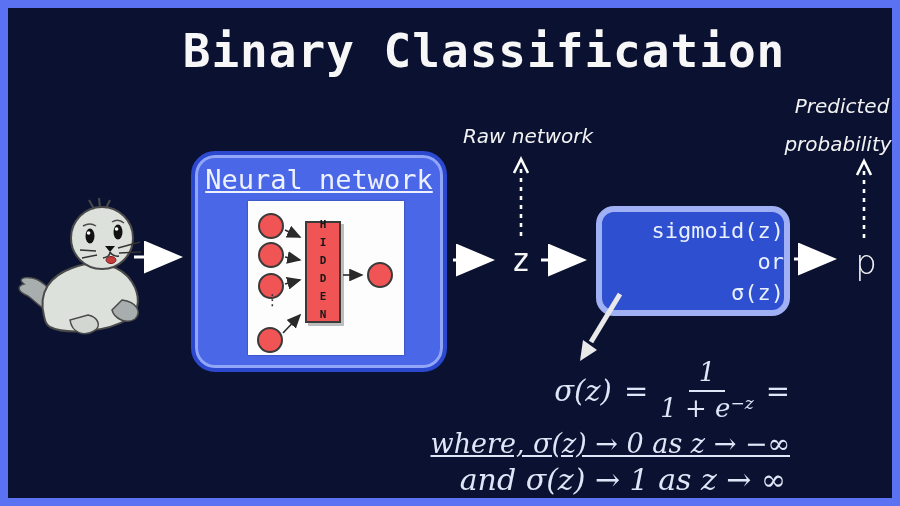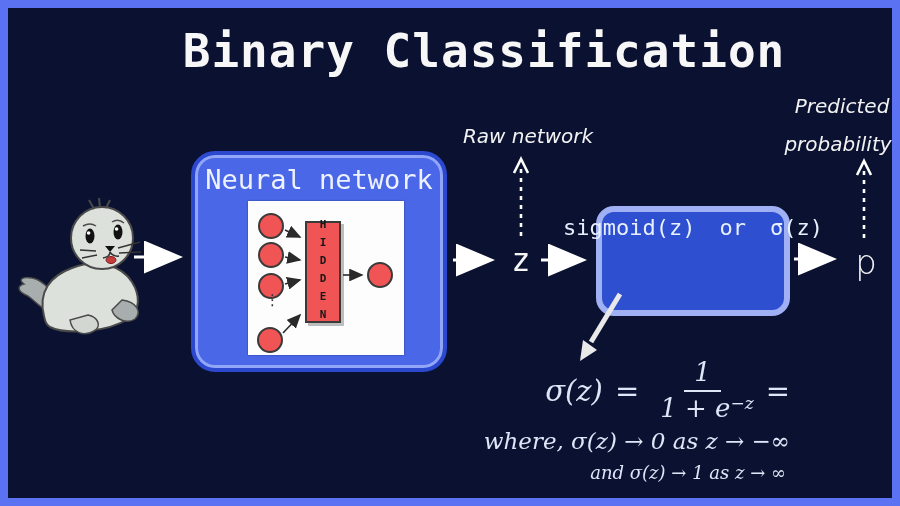--- a/index.html
+++ b/index.html
@@ -13,61 +13,61 @@
   .title{
     left:0;top:16px;width:100%;text-align:center;
     font-size:46px;letter-spacing:1px;color:#f7f7f7;font-weight:700;padding-left:34px;
   }
   
   .nn-box{
     left:183px;top:143px;width:256px;height:221px;box-sizing:border-box;
     background:#4a67e8;border:4px solid #2b48cf;border-radius:24px;
     box-shadow:inset 0 0 0 3px rgba(158,178,248,.85);
   }
-  .nn-label{left:183px;top:156px;width:256px;text-align:center;font-size:27px;color:#eef2ff;}
+  .nn-label{left:183px;top:156px;width:256px;text-align:center;font-size:27px;color:#eef2ff;text-decoration:underline;}
   .nn-panel{left:240px;top:193px;width:156px;height:154px;background:#fdfdfd;box-shadow:0 0 2px rgba(0,0,0,.4);}
   .node{
     position:absolute;width:26px;height:26px;border-radius:50%;
     background:#f05454;border:2px solid #3a3a3a;box-sizing:border-box;
   }
   .hidden-rect{
     position:absolute;left:57px;top:20px;width:36px;height:102px;box-sizing:border-box;
     background:#f05454;border:2px solid #3a3a3a;box-shadow:3px 3px 0 rgba(70,70,70,.35);
     display:flex;align-items:center;justify-content:center;
   }
   .hidden-text{
     writing-mode:vertical-rl;text-orientation:upright;
     font-size:11px;font-weight:bold;letter-spacing:5px;color:#171717;
   }
   .vdots{position:absolute;left:17px;top:94px;color:#333;font-size:15px;line-height:10px;font-family:"DejaVu Sans",sans-serif;}
   
   .sig-box{
     left:588px;top:198px;width:194px;height:110px;box-sizing:border-box;
     background:#2d4fd0;border:6px solid #9fb0f4;border-radius:18px;
-    display:flex;flex-direction:row;align-items:flex-start;justify-content:center;
-    font-size:22px;color:#e8f0ff;line-height:31px;gap:24px;
+    display:flex;flex-direction:column;align-items:flex-end;justify-content:center;
+    font-size:22px;color:#e8f0ff;line-height:31px;
   }
   
   .hand{font-family:"DejaVu Sans",sans-serif;font-style:italic;font-size:20px;color:#f2f2f2;text-align:center;}
   .raw-label{left:440px;top:116px;width:160px;}
   .pred1{left:770px;top:86px;width:128px;}
   .pred2{left:762px;top:124px;width:136px;}
   .sym{font-size:32px;color:#f5f5f5;text-align:center;}
   .sym-z{left:493px;top:233px;width:40px;}
   .sym-p{left:838px;top:234px;width:40px;font-family:"DejaVu Sans",sans-serif;font-size:34px;font-weight:300;}
   
   .math{font-family:"DejaVu Serif",serif;font-style:italic;color:#dfe6f8;}
   .f-line1{right:102px;top:350px;display:flex;align-items:center;gap:12px;font-size:29px;}
   .frac{display:inline-flex;flex-direction:column;align-items:center;font-size:26px;line-height:1.15;}
   .frac .num{padding:0 10px 2px;border-bottom:2px solid #dfe6f8;}
-  .frac .den{padding-top:2px;margin-left:9px;}
+  .frac .den{padding-top:2px;}
   .sup{font-size:17px;position:relative;top:-8px;font-style:italic;}
   .supwrap{white-space:nowrap;}
-  .f-line2{right:102px;top:420px;font-size:23px;}
-  .f-line3{right:106px;top:454px;font-size:18px;}
+  .f-line2{right:102px;top:420px;font-size:27px;text-decoration:underline;}
+  .f-line3{right:106px;top:454px;font-size:30px;}
   svg{display:block;}
   .overlay{left:0;top:0;pointer-events:none;}
 </style>
 </head>
 <body>
 
 <div class="canvas">
 
   <div class="abs title">Binary Classification</div>
 

